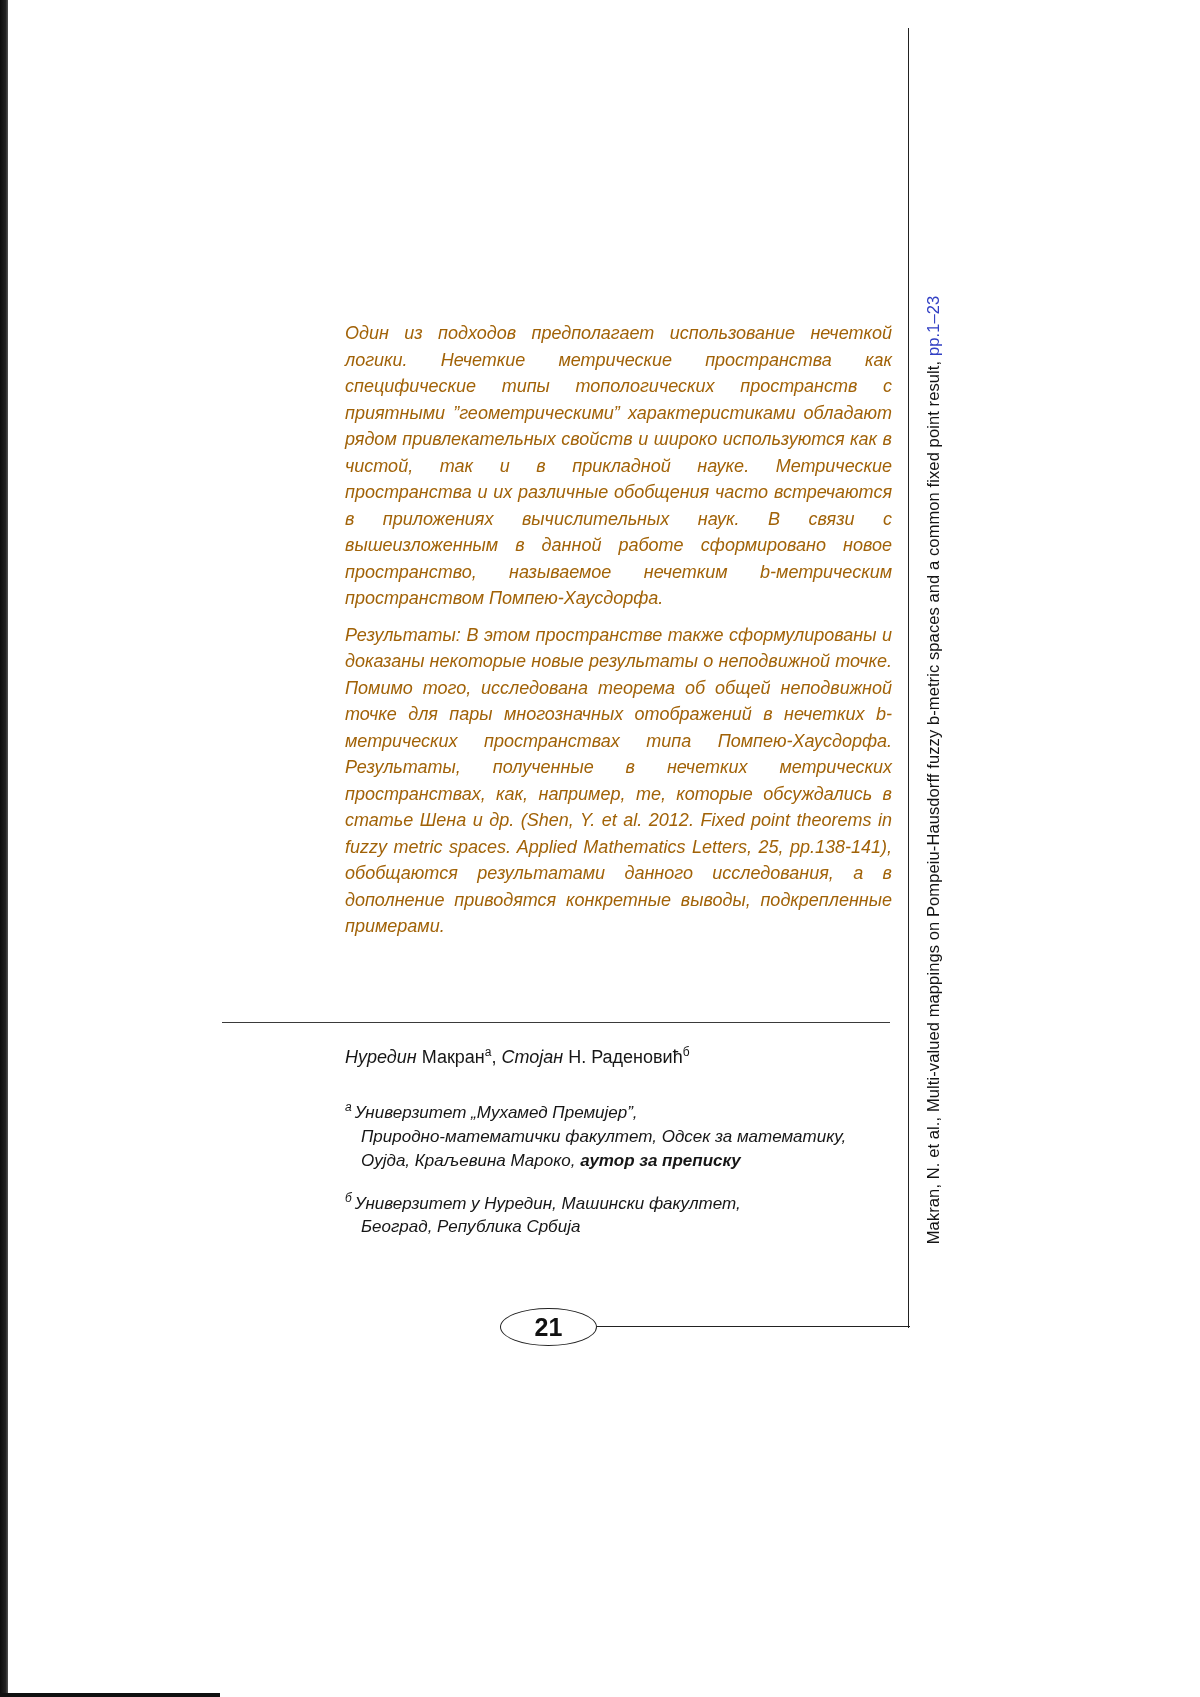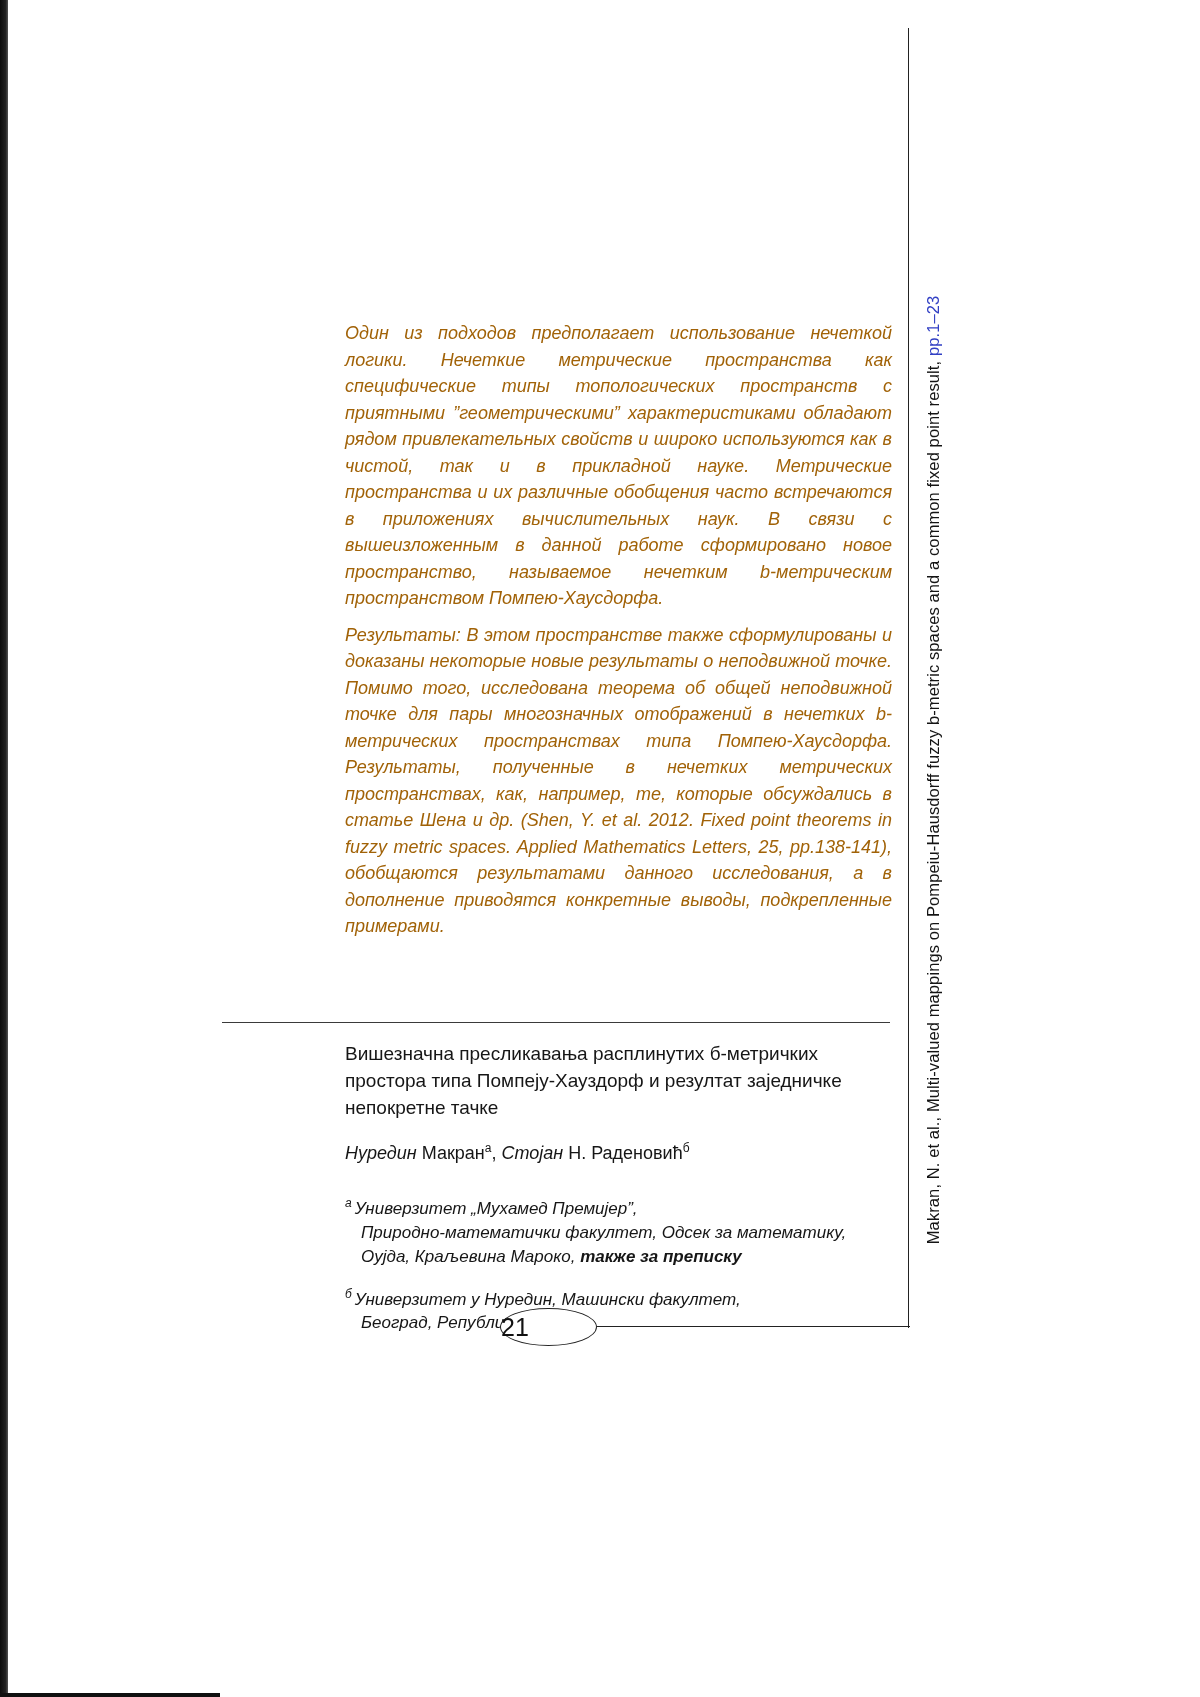--- a/index.html
+++ b/index.html
@@ -91,23 +91,24 @@
   }
   .page-ellipse {
     position: absolute;
     left: 500px; top: 1308px;
     width: 97px; height: 38px;
     border: 1.7px solid #222;
     border-radius: 50%;
     background: #ffffff;
     display: flex;
     align-items: center;
-    justify-content: flex-start;
+    justify-content: center;
     font-size: 25px;
     color: #111;
+    font-weight: bold;
   }
 
   
   .v-rule {
     position: absolute;
     left: 908px; top: 28px;
     width: 0; height: 1300px;
     border-left: 1.6px solid #222;
   }
 
@@ -131,29 +132,28 @@
   <div class="scan-edge-bottom"></div>
 
   <div class="abstract">
     <p>Один из подходов предполагает использование нечеткой логики.  Нечеткие метрические пространства как специфические типы топологических пространств с приятными ”геометрическими” характеристиками обладают рядом привлекательных свойств и широко используются как в чистой, так и в прикладной науке.  Метрические пространства и их различные обобщения часто встречаются в приложениях вычислительных наук.  В связи с вышеизложенным в данной работе сформировано новое пространство, называемое нечетким b-метрическим пространством Помпею-Хаусдорфа.</p>
     <p>Результаты: В этом пространстве также сформулированы и доказаны некоторые новые результаты о неподвижной точке.  Помимо того, исследована теорема об общей неподвижной точке для пары многозначных отображений в нечетких b-метрических пространствах типа Помпею-Хаусдорфа.  Результаты, полученные в нечетких метрических пространствах, как, например, те, которые обсуждались в статье Шена и др.  (Shen, Y. et al.  2012.  Fixed point theorems in fuzzy metric spaces.  Applied Mathematics Letters, 25, pp.138-141), обобщаются результатами данного исследования, а в дополнение приводятся конкретные выводы, подкрепленные примерами.</p>
   </div>
 
   <div class="separator"></div>
 
   <div class="serbian-block">
-    <div class="sr-title">Вишезначна пресликавања расплинутих б-метричких простора типа Помпеју-Хауздорф и резултат заједничке непокретне тачке</div>
 
     <div class="sr-authors">
       <span class="given">Нуредин</span><span> Макран</span><sup>а</sup><span>, </span><span class="given">Стојан</span><span> Н. Раденовић</span><sup>б</sup>
     </div>
 
     <div class="affiliation"><sup class="marker">а</sup><span>Универзитет „Мухамед Премијер”,
 Природно-математички факултет, Одсек за математику,
-Оујда, Краљевина Мароко, </span><b>также за преписку</b></div>
+Оујда, Краљевина Мароко, </span><b>аутор за преписку</b></div>
 
     <div class="affiliation"><sup class="marker">б</sup><span>Универзитет у Нуредин, Машински факултет,
 Београд, Република Србија</span></div>
   </div>
 
   <div class="page-line"></div>
   <div class="page-ellipse">
     <span>21</span>
   </div>
 

